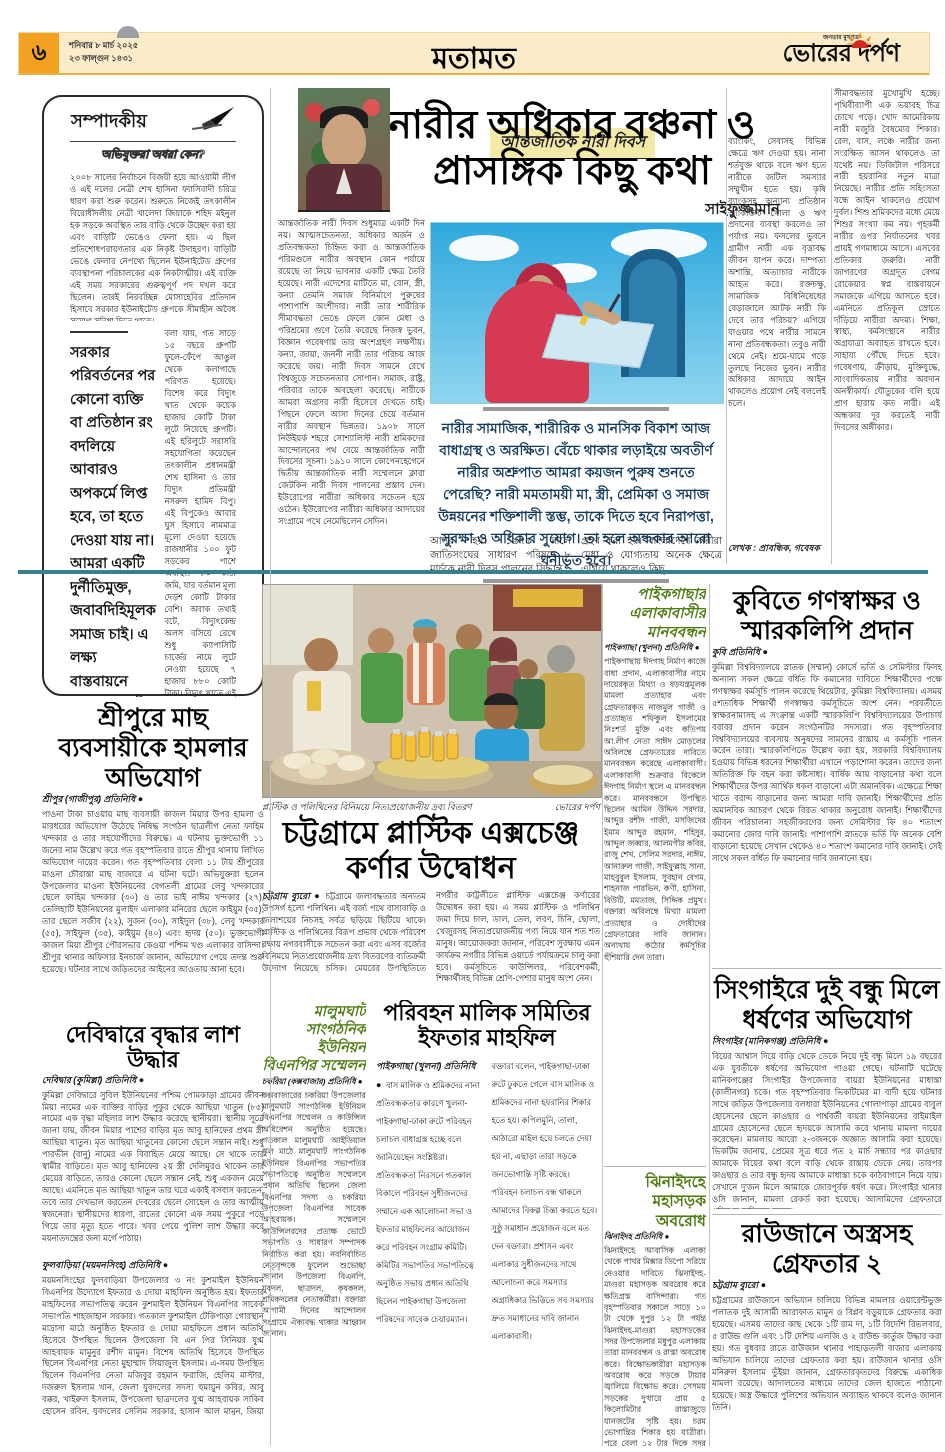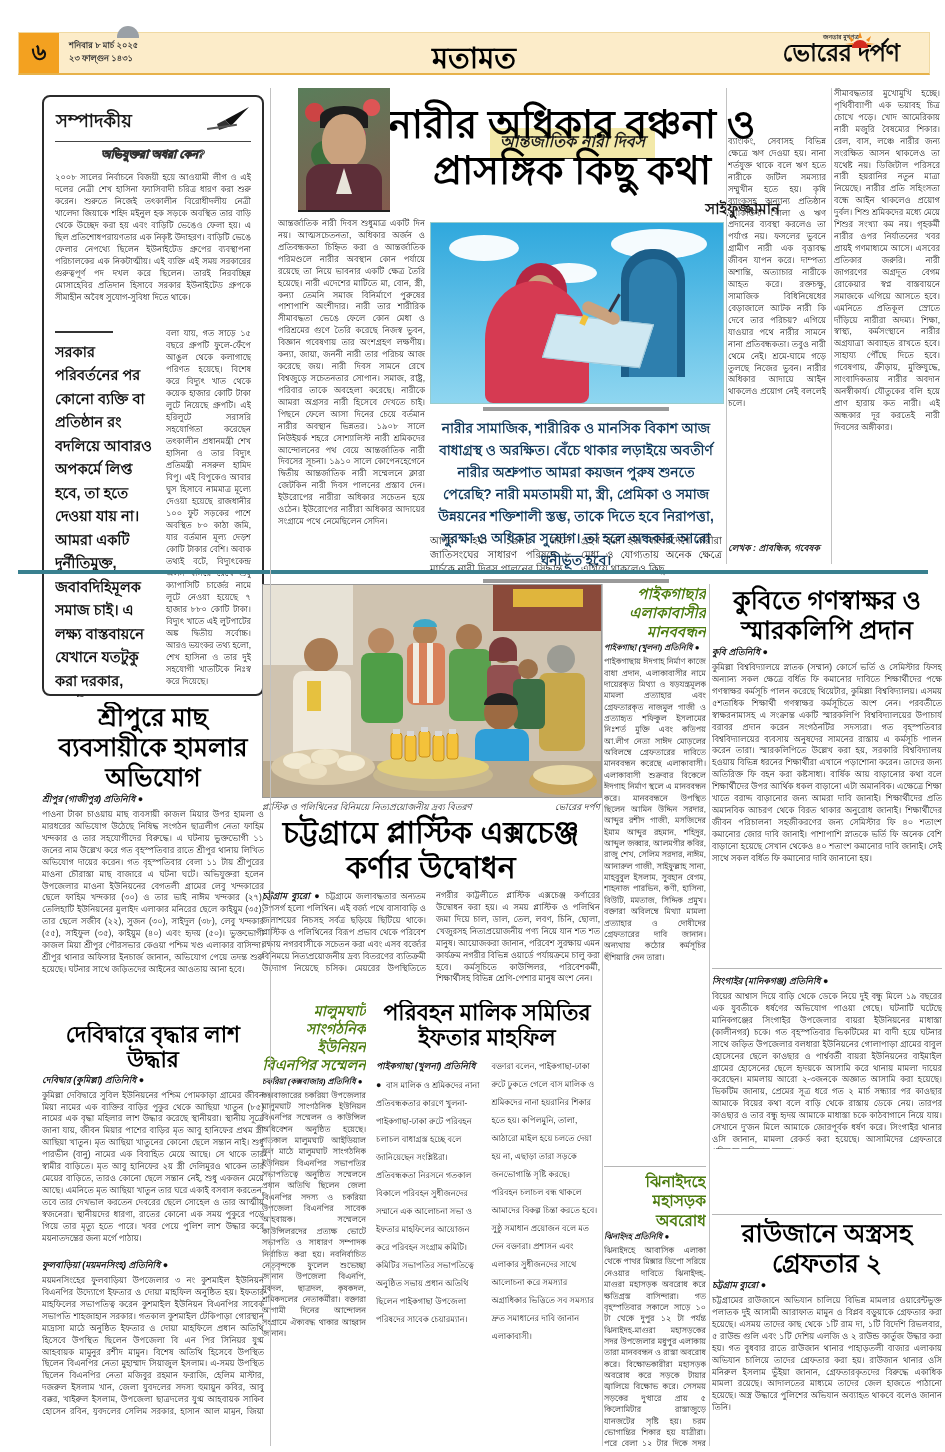--- a/index.html
+++ b/index.html
@@ -18,21 +18,21 @@
   #pagenum{left:0;top:0;width:40px;height:40px;background:#f3a120;display:flex;align-items:center;justify-content:center;font-size:23px;font-weight:900;color:#111;}
   #notch{left:98px;top:-7px;width:22px;height:12px;background:#9aa0a6;border-radius:11px 11px 0 0;}
   #dates{left:50px;top:6px;font-size:8.3px;font-weight:bold;line-height:1.6;color:#333;}
   #section-title{left:0;right:0;top:2px;font-size:29px;font-weight:900;color:#000;text-align:center;}
   #logo{right:8px;top:1px;width:160px;height:38px;text-align:center;}
   #logo .tag{font-size:6px;font-weight:bold;color:#333;line-height:1;}
   #logo .nm{font-size:24px;font-weight:900;color:#0b0b0b;line-height:1.1;letter-spacing:-0.5px;}
   #logo svg{position:absolute;left:84px;top:-2px;}
 
   
-  #editorial{left:42px;top:95px;width:222px;height:601px;border:2px solid #2b2b2b;border-radius:8px;padding:9px 11px;box-sizing:border-box;}
+  #editorial{left:42px;top:95px;width:222px;height:601px;border:2px solid #2b2b2b;border-radius:20px;padding:9px 26px;box-sizing:border-box;}
   #ed-label-row{display:flex;justify-content:space-between;align-items:flex-start;border-bottom:1px solid #444;padding-bottom:2px;}
   #ed-label{font-size:18px;font-weight:900;border:1px solid transparent;}
   #ed-headline{font-size:22.5px;font-weight:900;text-align:center;margin-top:6px;line-height:1.1;}
   #ed-subhead{font-size:11px;font-weight:bold;font-style:italic;text-align:center;color:#fff;-webkit-text-stroke:0.9px #333;margin:4px 0 6px 0;}
   #ed-body1{font-size:8.3px;line-height:1.45;text-align:justify;height:150px;overflow:hidden;}
   #ed-row{display:flex;gap:7px;margin-top:6px;height:370px;overflow:hidden;}
   #ed-quote{width:55%;}
   #ed-quote .bar{width:58px;height:2px;background:#333;margin:4px 0 8px 0;}
   #ed-quote .qt{font-size:14.5px;font-weight:bold;line-height:1.62;color:#101010;}
   #ed-body2{width:45%;font-size:8.3px;line-height:1.45;text-align:justify;overflow:hidden;}
@@ -311,20 +311,21 @@
     <div class="body-txt bd" style="font-size:8px;height:212px;">ঝিনাইদহে আবাসিক এলাকা থেকে পাথর মিক্সার ডিপো সরিয়ে নেওয়ার দাবিতে ঝিনাইদহ-মাগুরা মহাসড়ক অবরোধ করে ক্ষতিগ্রস্ত বাসিন্দারা। গত বৃহস্পতিবার সকালে সাড়ে ১০ টা থেকে দুপুর ১২ টা পর্যন্ত ঝিনাইদহ-মাগুরা মহাসড়কের সদর উপজেলার মধুপুর এলাকায় তারা মানববন্ধন ও রাস্তা অবরোধ করে। বিক্ষোভকারীরা মহাসড়ক অবরোধ করে সড়কে টায়ার জ্বালিয়ে বিক্ষোভ করে। সেসময় সড়কের দু'ধারে প্রায় ৫ কিলোমিটার রাস্তাজুড়ে যানজটের সৃষ্টি হয়। চরম ভোগান্তির শিকার হয় যাত্রীরা। পরে বেলা ১২ টার দিকে সদর উপজেলা নির্বাহী অফিসার রাজিয়া আক্তার চৌধুরী ও সদর থানার এসি আব্দুল্লাহ আল মামুন ঘটনাস্থলে পৌঁছে ডিপো অপসারণের আশ্বাস দিলে অবরোধ তুলে নেয় বিক্ষোভকারীরা।</div>
   </div>
 
   <div id="kubi" class="abs art clip">
     <div class="art-head-lg">কুবিতে গণস্বাক্ষর ও স্মারকলিপি প্রদান</div>
     <div class="dateline">কুবি প্রতিনিধি ●</div>
     <div class="body-txt bd" style="height:300px;">কুমিল্লা বিশ্ববিদ্যালয়ে স্নাতক (সম্মান) কোর্সে ভর্তি ও সেমিস্টার ফিসহ অন্যান্য সকল ক্ষেত্রে বর্ধিত ফি কমানোর দাবিতে শিক্ষার্থীদের পক্ষে গণস্বাক্ষর কর্মসূচি পালন করেছে থিয়েটার, কুমিল্লা বিশ্ববিদ্যালয়। এসময় ৫শতাধিক শিক্ষার্থী গণস্বাক্ষর কর্মসূচিতে অংশ নেন। পরবর্তীতে স্বাক্ষরনামাসহ এ সংক্রান্ত একটি স্মারকলিপি বিশ্ববিদ্যালয়ের উপাচার্য বরাবর প্রদান করেন সংগঠনটির সদস্যরা। গত বৃহস্পতিবার বিশ্ববিদ্যালয়ের ব্যবসায় অনুষদের সামনের রাস্তায় এ কর্মসূচি পালন করেন তারা। স্মারকলিপিতে উল্লেখ করা হয়, সরকারি বিশ্ববিদ্যালয় হওয়ায় বিভিন্ন ধরনের শিক্ষার্থীরা এখানে পড়াশোনা করেন। তাদের জন্য অতিরিক্ত ফি বহন করা কষ্টসাধ্য। বার্ষিক আয় বাড়ানোর কথা বলে শিক্ষার্থীদের উপর আর্থিক ধকল বাড়ানো এটা অমানবিক। এক্ষেত্রে শিক্ষা খাতে বরাদ্দ বাড়ানোর জন্য আমরা দাবি জানাই। শিক্ষার্থীদের প্রতি অমানবিক আচরণ থেকে বিরত থাকার অনুরোধ জানাই। শিক্ষার্থীদের জীবন পরিচালনা সহজীকরণের জন্য সেমিস্টার ফি ৪০ শতাংশ কমানোর জোর দাবি জানাই। পাশাপাশি স্নাতকে ভর্তি ফি অনেক বেশি বাড়ানো হয়েছে সেখান থেকেও ৪০ শতাংশ কমানোর দাবি জানাই। সেই সাথে সকল বর্ধিত ফি কমানোর দাবি জানানো হয়।</div>
   </div>
 
   <div id="singair" class="abs art clip">
+    <div class="art-head-lg">সিংগাইরে দুই বন্ধু মিলে ধর্ষণের অভিযোগ</div>
     <div class="dateline">সিংগাইর (মানিকগঞ্জ) প্রতিনিধি ●</div>
     <div class="body-txt bd" style="height:158px;">বিয়ের আশ্বাস দিয়ে বাড়ি থেকে ডেকে নিয়ে দুই বন্ধু মিলে ১৯ বছরের এক যুবতীকে ধর্ষণের অভিযোগ পাওয়া গেছে। ঘটনাটি ঘটেছে মানিকগঞ্জের সিংগাইর উপজেলার বায়রা ইউনিয়নের মাধাস্তা (কালীনগর) চকে। গত বৃহস্পতিবার ভিকটিমের মা বাদী হয়ে ঘটনার সাথে জড়িত উপজেলার বলধারা ইউনিয়নের গোলাপাড়া গ্রামের বাবুল হোসেনের ছেলে কাওছার ও পার্শ্ববর্তী বায়রা ইউনিয়নের বাইমাইল গ্রামের হোসেনের ছেলে হৃদয়কে আসামি করে থানায় মামলা দায়ের করেছেন। মামলায় আরো ২-৩জনকে অজ্ঞাত আসামি করা হয়েছে। ভিকটিম জানায়, প্রেমের সূত্র ধরে গত ২ মার্চ সন্ধ্যার পর কাওছার আমাকে বিয়ের কথা বলে বাড়ি থেকে রাস্তায় ডেকে নেয়। তারপর কাওছার ও তার বন্ধু হৃদয় আমাকে মাধাস্তা চকে কাঠবাগানে নিয়ে যায়। সেখানে দু'জন মিলে আমাকে জোরপূর্বক ধর্ষণ করে। সিংগাইর থানার ওসি জানান, মামলা রেকর্ড করা হয়েছে। আসামিদের গ্রেফতারে পুলিশের অভিযান চলছে।</div>
   </div>
 
   <div id="raozan" class="abs art clip">
     <div class="art-head-lg">রাউজানে অস্ত্রসহ গ্রেফতার ২</div>
     <div class="dateline">চট্টগ্রাম ব্যুরো ●</div>
     <div class="body-txt bd" style="height:140px;">চট্টগ্রামের রাউজানে অভিযান চালিয়ে বিভিন্ন মামলার ওয়ারেন্টভুক্ত পলাতক দুই আসামী আরাফাত মামুন ও বিপ্লব বড়ুয়াকে গ্রেফতার করা হয়েছে। এসময় তাদের কাছ থেকে ১টি রাম দা, ১টি বিদেশি রিভলবার, ৫ রাউন্ড গুলি এবং ১টি দেশিয় এলজি ও ২ রাউন্ড কার্তুজ উদ্ধার করা হয়। গত বুধবার রাতে রাউজান থানার পাহাড়তলী বাজার এলাকায় অভিযান চালিয়ে তাদের গ্রেফতার করা হয়। রাউজান থানার ওসি মনিরুল ইসলাম ভুঁইয়া জানান, গ্রেফতারকৃতদের বিরুদ্ধে একাধিক মামলা রয়েছে। আদালতের মাধ্যমে তাদের জেল হাজতে পাঠানো হয়েছে। অস্ত্র উদ্ধারে পুলিশের অভিযান অব্যাহত থাকবে বলেও জানান তিনি।</div>
   </div>
 

